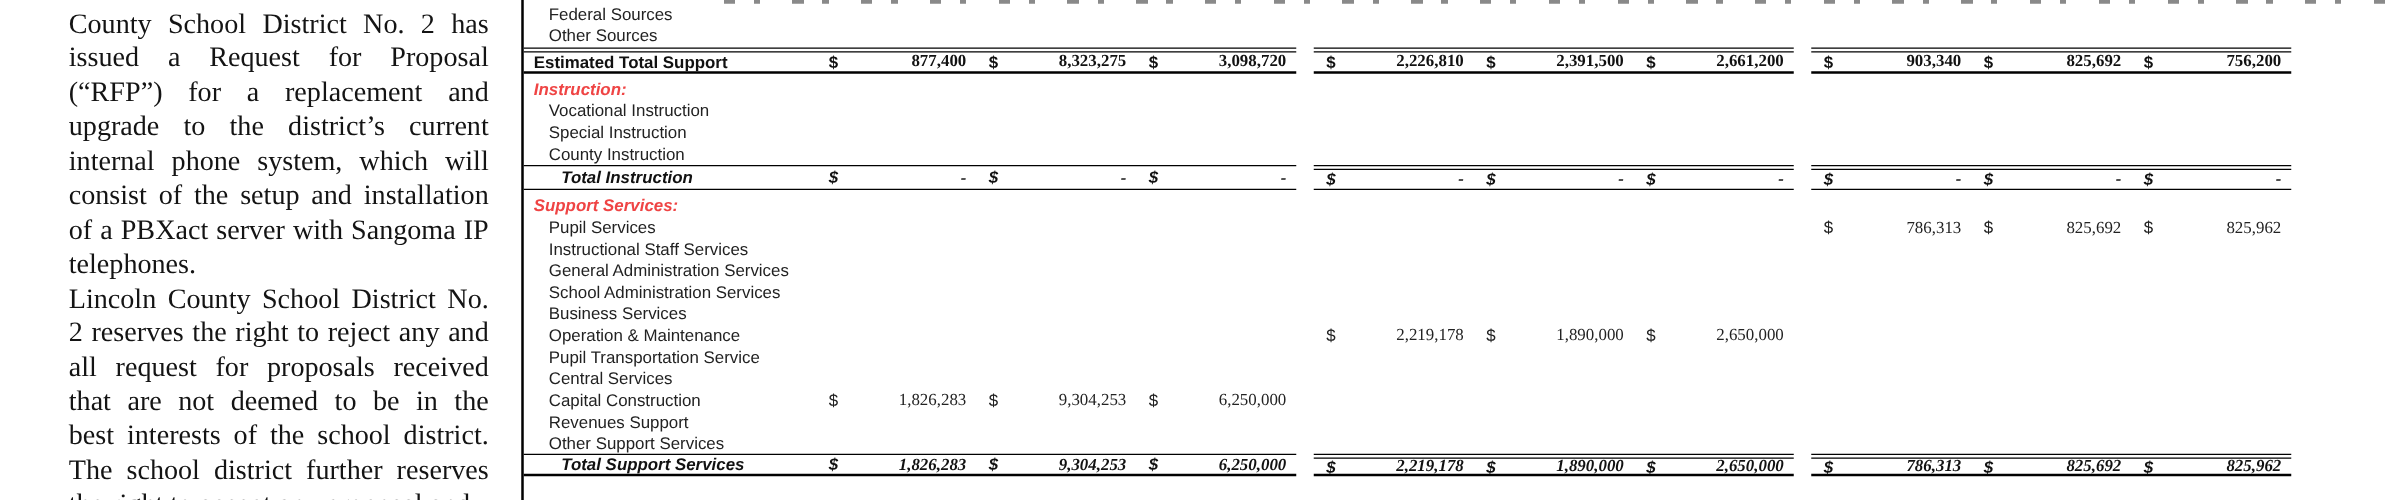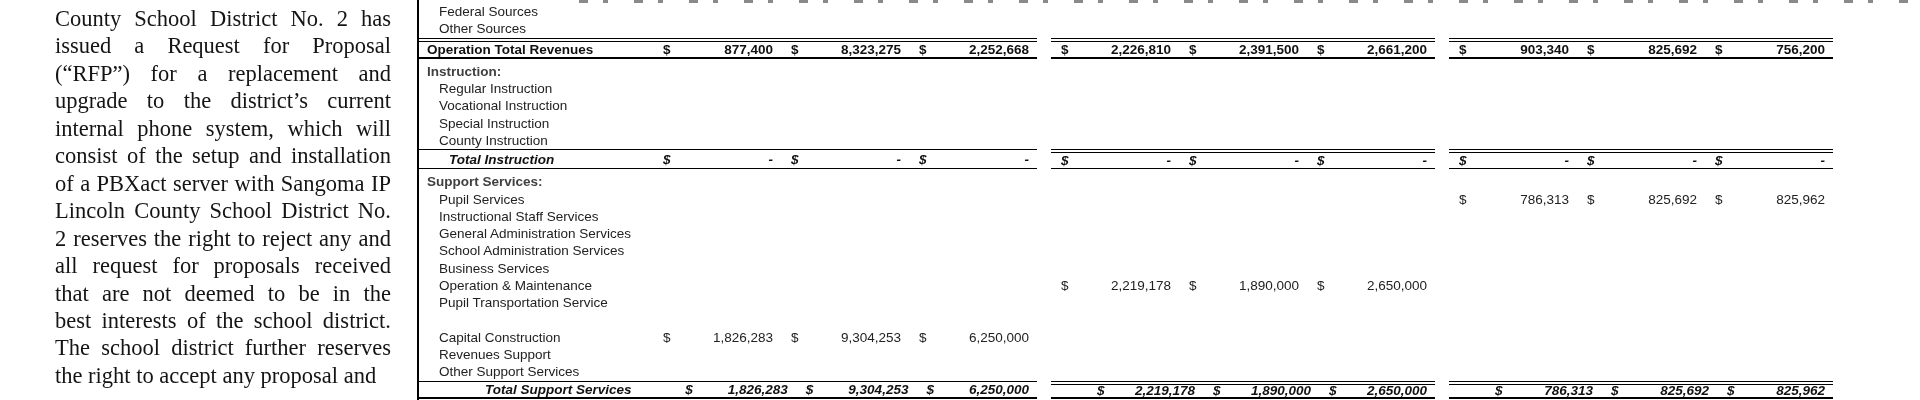--- a/index.html
+++ b/index.html
@@ -27,51 +27,52 @@
     opacity:.65;
   }
   .rows { position:absolute; top:3px; left:0; width:1414px; }
   .row { display:flex; height:17.3px; }
   .band { display:flex; height:100%; }
   .b1 { width:618px; }
   .b2, .b3 { width:384px; }
   .gapcol { width:14px; height:100%; }
   .lbl { width:234px; padding-left:8px; display:flex; align-items:center; white-space:nowrap; overflow:hidden; }
   .cell { width:128px; display:flex; align-items:center; justify-content:space-between; padding:0 8px 0 10px; }
-  .cell .amt { text-align:center; }
+  .cell .amt { text-align:center;font-family:Liberation Serif, serif; }
 
   .row.item .lbl { padding-left:20px; }
   .row.section { margin-top:4px; }
-  .row.section .lbl { font-weight:bold; color:#404040; }
+  .row.section .lbl { font-weight:bold; color:#ef4444;font-style:italic; }
 
   .row.revtotal { height:21px; }
   .row.revtotal .band { border-top:4px double #000; border-bottom:2px solid #000; }
   .row.revtotal .lbl { font-weight:bold; color:#111; }
   .row.revtotal .cell { font-weight:bold; color:#111; }
 
   .row.total { height:20px; }
   .row.total .band { border-top:1px solid #000; border-bottom:1px solid #000; }
   .row.total .b2, .row.total .b3 { border-top:4px double #000; }
   .row.total .lbl { padding-left:30px; font-weight:bold; font-style:italic; color:#111; }
   .row.total .cell { font-weight:bold; font-style:italic; color:#111; }
   .row.total.last { height:18px; }
-  .row.total.last .band { border-bottom:2px solid #000;padding-left:36px; }
+  .row.total.last .band { border-bottom:2px solid #000; }
 </style>
 </head>
 <body>
 
 <div class="article">
 
 <div class="tline just">County School District No. 2 has</div>
     <div class="tline just">issued a Request for Proposal</div>
     <div class="tline just">(“RFP”) for a replacement and</div>
     <div class="tline just">upgrade to the district’s current</div>
     <div class="tline just">internal phone system, which will</div>
     <div class="tline just">consist of the setup and installation</div>
     <div class="tline just">of a PBXact server with Sangoma IP</div>
+    <div class="tline">telephones.</div>
     <div class="tline just">Lincoln County School District No.</div>
     <div class="tline just">2 reserves the right to reject any and</div>
     <div class="tline just">all request for proposals received</div>
     <div class="tline just">that are not deemed to be in the</div>
     <div class="tline just">best interests of the school district.</div>
     <div class="tline just">The school district further reserves</div>
     <div class="tline">the right to accept any proposal and</div>
   </div>
 
 <div class="btable">
@@ -112,32 +113,32 @@
         </div>
         <div class="gapcol"></div>
         <div class="band b3">
           <div class="cell"></div>
           <div class="cell"></div>
           <div class="cell"></div>
         </div>
       </div>
       <div class="row revtotal">
         <div class="band b1">
-          <div class="lbl">Operation Total Revenues</div>
+          <div class="lbl">Estimated Total Support</div>
           <div class="cell">
             <span>$</span>
             <span class="amt">877,400</span>
           </div>
           <div class="cell">
             <span>$</span>
             <span class="amt">8,323,275</span>
           </div>
           <div class="cell">
             <span>$</span>
-            <span class="amt">2,252,668</span>
+            <span class="amt">3,098,720</span>
           </div>
         </div>
         <div class="gapcol"></div>
         <div class="band b2">
           <div class="cell">
             <span>$</span>
             <span class="amt">2,226,810</span>
           </div>
           <div class="cell">
             <span>$</span>
@@ -179,40 +180,20 @@
         </div>
         <div class="gapcol"></div>
         <div class="band b3">
           <div class="cell"></div>
           <div class="cell"></div>
           <div class="cell"></div>
         </div>
       </div>
       <div class="row item">
         <div class="band b1">
-          <div class="lbl">Regular Instruction</div>
-          <div class="cell"></div>
-          <div class="cell"></div>
-          <div class="cell"></div>
-        </div>
-        <div class="gapcol"></div>
-        <div class="band b2">
-          <div class="cell"></div>
-          <div class="cell"></div>
-          <div class="cell"></div>
-        </div>
-        <div class="gapcol"></div>
-        <div class="band b3">
-          <div class="cell"></div>
-          <div class="cell"></div>
-          <div class="cell"></div>
-        </div>
-      </div>
-      <div class="row item">
-        <div class="band b1">
           <div class="lbl">Vocational Instruction</div>
           <div class="cell"></div>
           <div class="cell"></div>
           <div class="cell"></div>
         </div>
         <div class="gapcol"></div>
         <div class="band b2">
           <div class="cell"></div>
           <div class="cell"></div>
           <div class="cell"></div>
@@ -483,20 +464,26 @@
           <div class="cell"></div>
         </div>
         <div class="gapcol"></div>
         <div class="band b3">
           <div class="cell"></div>
           <div class="cell"></div>
           <div class="cell"></div>
         </div>
       </div>
       <div class="row item">
+        <div class="band b1">
+          <div class="lbl">Central Services</div>
+          <div class="cell"></div>
+          <div class="cell"></div>
+          <div class="cell"></div>
+        </div>
         <div class="gapcol"></div>
         <div class="band b2">
           <div class="cell"></div>
           <div class="cell"></div>
           <div class="cell"></div>
         </div>
         <div class="gapcol"></div>
         <div class="band b3">
           <div class="cell"></div>
           <div class="cell"></div>

